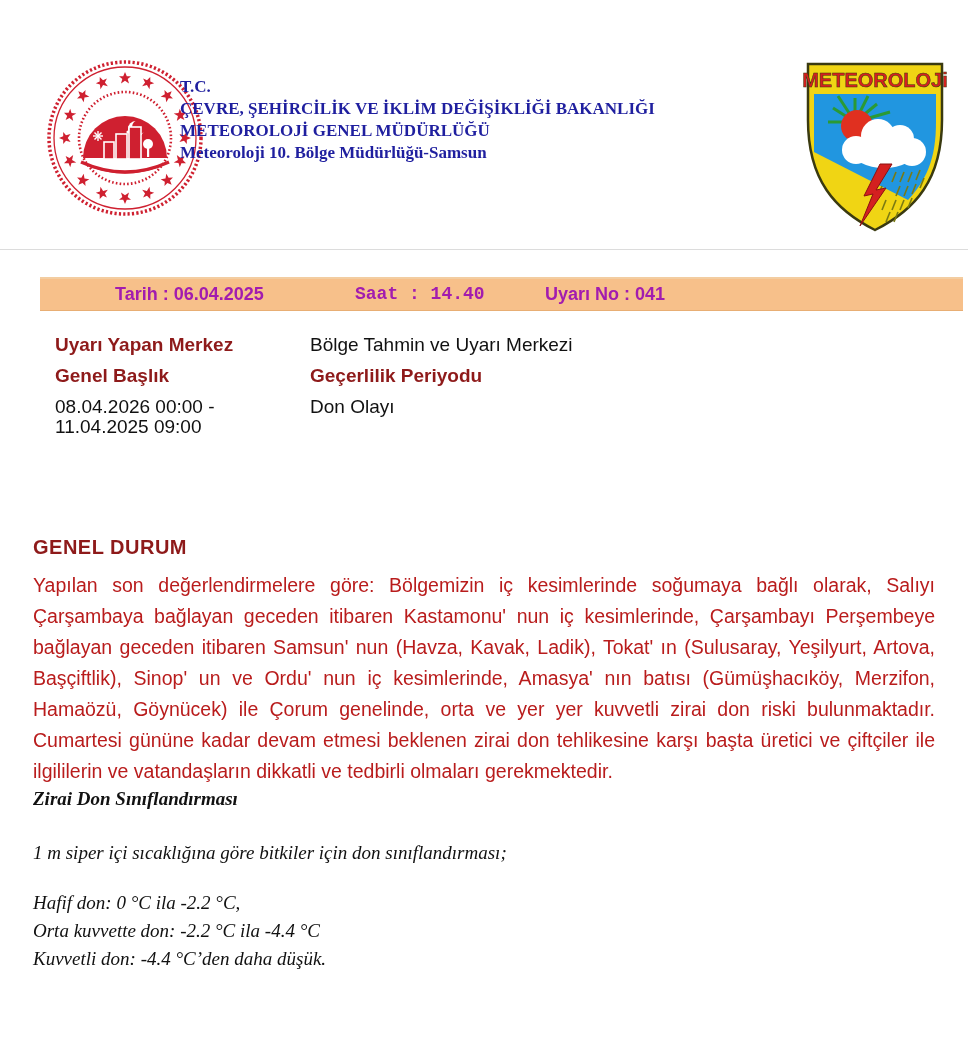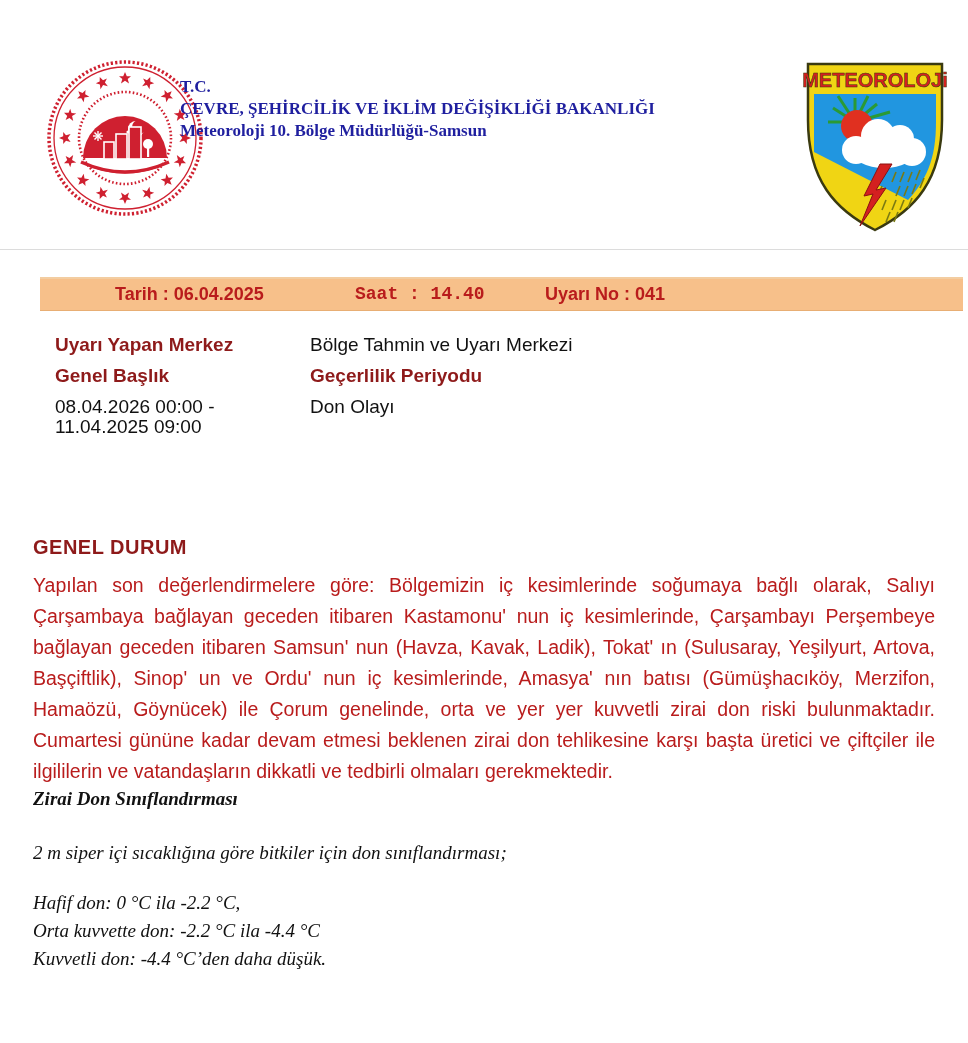--- a/index.html
+++ b/index.html
@@ -10,21 +10,21 @@
   .ministry-logo{position:absolute;left:45px;top:58px;width:160px;height:160px;}
   .met-logo{position:absolute;left:800px;top:60px;width:150px;height:175px;}
   .header-text{position:absolute;left:180px;top:76px;width:634px;text-align:left;
                color:#1f1f9f;font-weight:bold;line-height:22px;font-size:17px;font-family:Liberation Serif, serif;}
   .header-text .l1{font-size:17px;}
   .divider{position:absolute;left:0;top:249px;width:968px;height:1px;background:#dcdcdc;}
 
   
   .info-bar{position:absolute;left:40px;top:277px;width:923px;height:31px;
             background:#f7c08a;border-top:2px solid #f3cda1;border-bottom:1px solid #e8ae74;}
-  .info-item{position:absolute;top:5px;font-size:18px;font-weight:bold;color:#b91c1c;white-space:nowrap;}
+  .info-item{position:absolute;top:5px;font-size:18px;font-weight:bold;color:#a21caf;white-space:nowrap;}
   .info-item.tarih{left:75px;}
   .info-item.saat{left:315px;font-family:Liberation Mono, monospace;}
   .info-item.uyari{left:505px;}
 
   
   .fields{position:absolute;left:55px;top:335px;width:700px;
           display:grid;grid-template-columns:255px auto;column-gap:0;row-gap:11px;
           font-size:19px;line-height:20px;}
   .field-label{color:#8e1a1a;font-weight:bold;}
   .field-value{color:#111;}
@@ -95,20 +95,21 @@
       <rect x="102" y="90" width="2.2" height="9" fill="#ffffff"></rect>
 
       <path d="M36,104 Q80,124 124,104" fill="none" stroke="#cf2030" stroke-width="3.4"></path>
       <path d="M46,108 Q80,121 114,108" fill="none" stroke="#cf2030" stroke-width="2"></path>
     </svg>
   </div>
 
   <div class="header-text">
     <div class="l1">T.C.</div>
     <div>ÇEVRE, ŞEHİRCİLİK VE İKLİM DEĞİŞİKLİĞİ BAKANLIĞI</div>
+    <div>METEOROLOJİ GENEL MÜDÜRLÜĞÜ</div>
     <div>Meteoroloji 10. Bölge Müdürlüğü-Samsun</div>
   </div>
 
   <div class="met-logo">
     <svg width="150" height="175" viewBox="0 0 150 175">
       <path d="M8,4 H142 V60 C142,120 115,150 75,170 C35,150 8,120 8,60 Z" fill="#f0d514" stroke="#3a3a10" stroke-width="2.5"></path>
       <path d="M14,34 H136 V62 C136,100 126,120 108,140 L14,92 Z" fill="#2196e0"></path>
 
       <g stroke="#2a9a35" stroke-width="3">
         <line x1="55" y1="62" x2="55" y2="38"></line>
@@ -170,19 +171,19 @@
     <div class="field-value">08.04.2026 00:00 - 11.04.2025 09:00</div>
 
     <div class="field-value">Don Olayı</div>
   </div>
 
   <div class="section-heading">GENEL DURUM</div>
   <div class="body-par">Yapılan son değerlendirmelere göre: Bölgemizin iç kesimlerinde soğumaya bağlı olarak, Salıyı Çarşambaya bağlayan geceden itibaren Kastamonu' nun iç kesimlerinde, Çarşambayı Perşembeye bağlayan geceden itibaren Samsun' nun (Havza, Kavak, Ladik), Tokat' ın (Sulusaray, Yeşilyurt, Artova, Başçiftlik), Sinop' un ve Ordu' nun iç kesimlerinde, Amasya' nın batısı (Gümüşhacıköy, Merzifon, Hamaözü, Göynücek) ile Çorum genelinde, orta ve yer yer kuvvetli zirai don riski bulunmaktadır. Cumartesi gününe kadar devam etmesi beklenen zirai don tehlikesine karşı başta üretici ve çiftçiler ile ilgililerin ve vatandaşların dikkatli ve tedbirli olmaları gerekmektedir.</div>
 
   <div class="cls">
     <p class="cls-title">Zirai Don Sınıflandırması</p>
-    <p class="cls-intro">2 m siper içi sıcaklığına göre bitkiler için don sınıflandırması;</p>
+    <p class="cls-intro">1 m siper içi sıcaklığına göre bitkiler için don sınıflandırması;</p>
     <p class="cls-line">Hafif don: 0 °C ila -2.2 °C,</p>
     <p class="cls-line">Orta kuvvette don: -2.2 °C ila -4.4 °C</p>
     <p class="cls-line">Kuvvetli don: -4.4 °C’den daha düşük.</p>
   </div>
 
 </div>
 
 </body></html>

